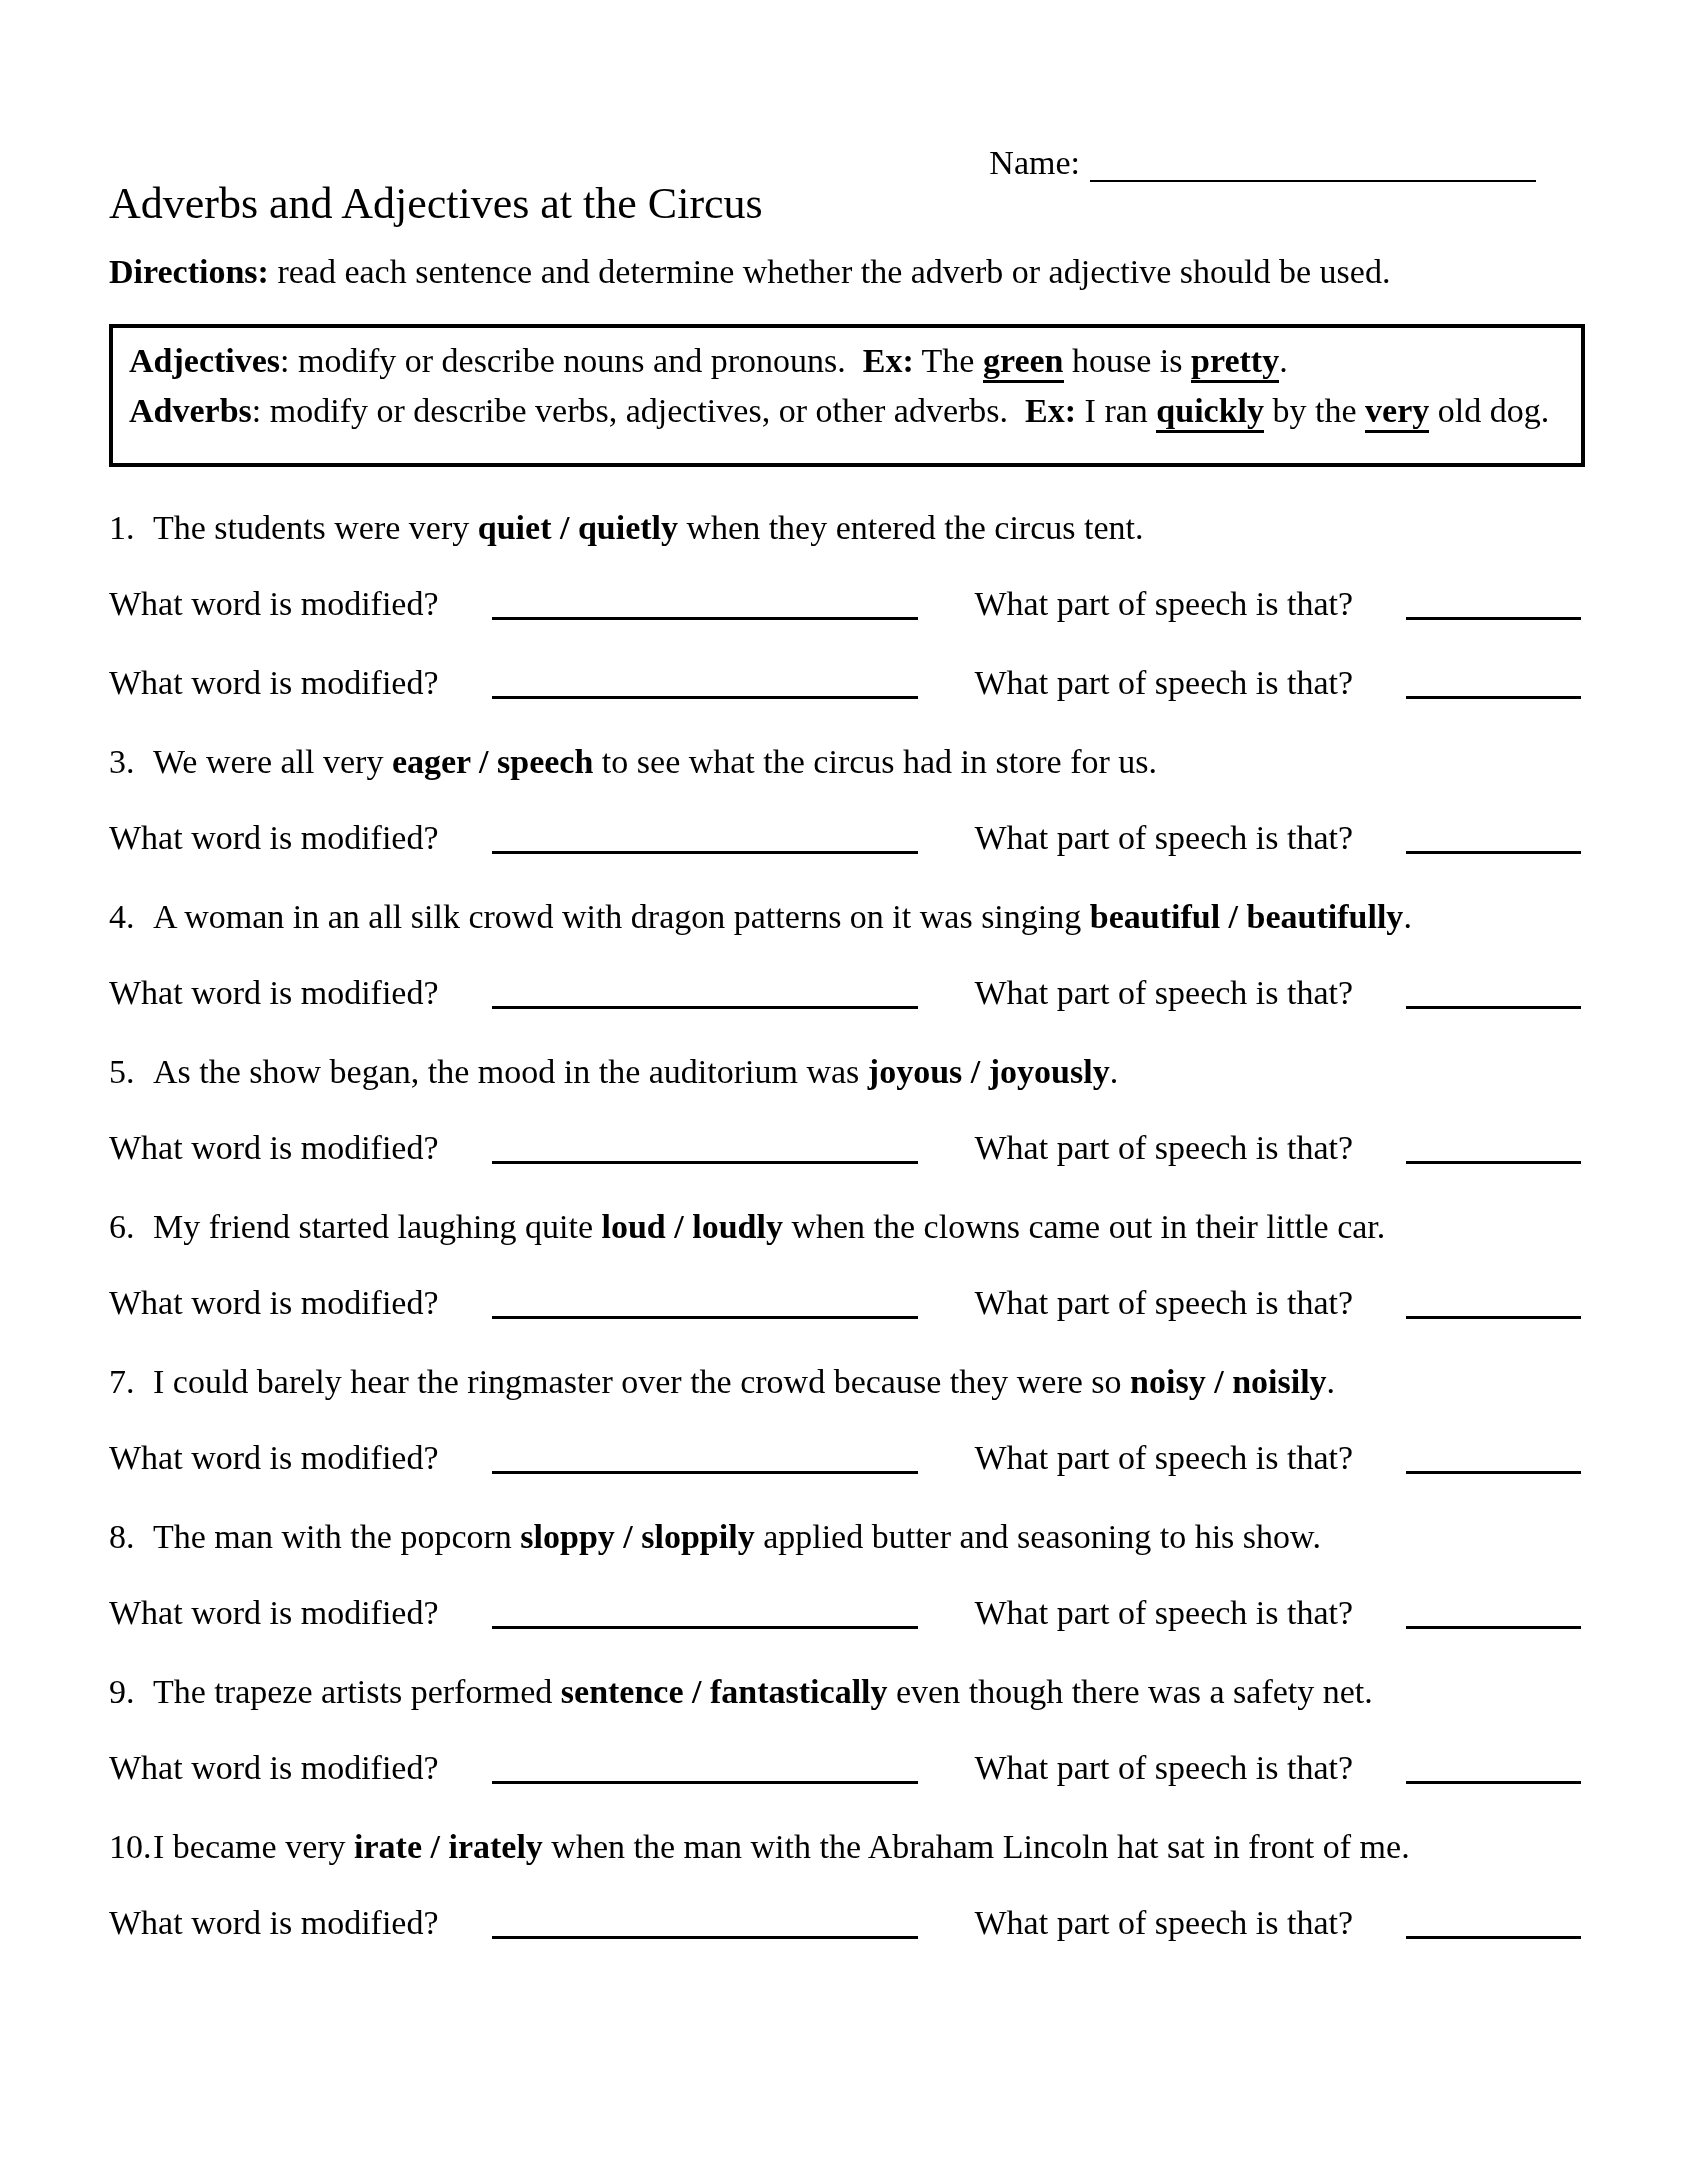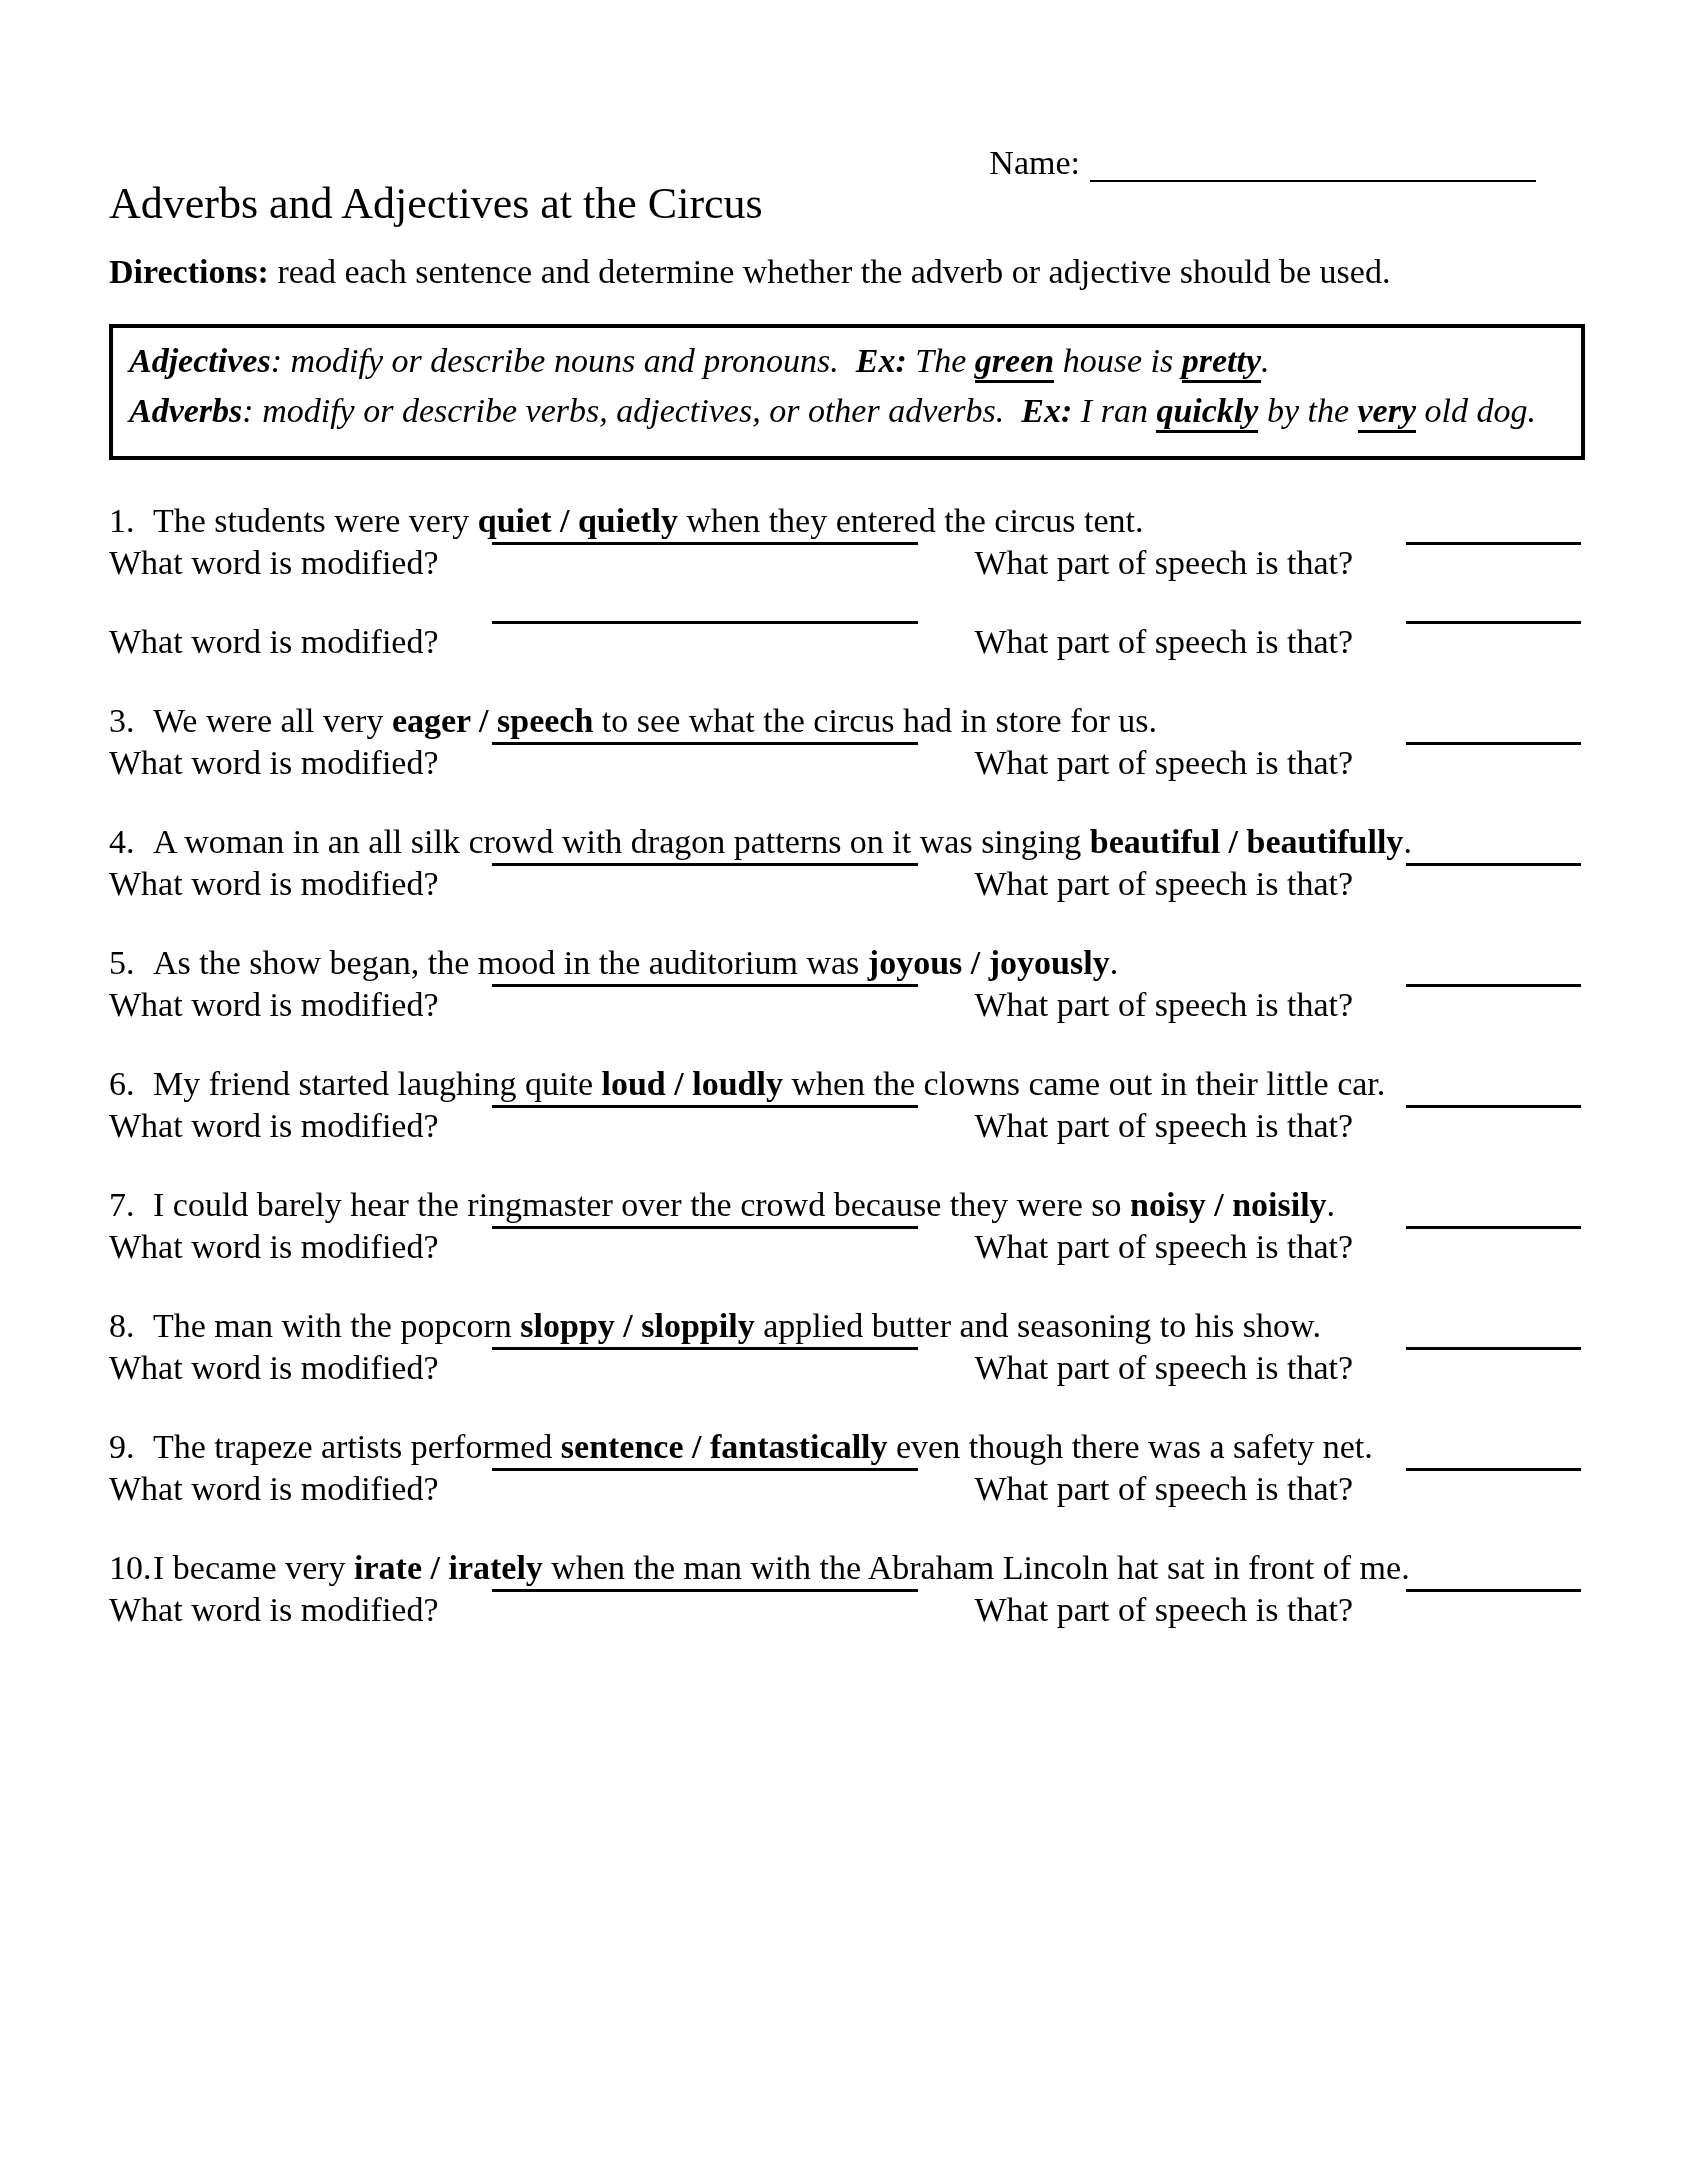--- a/index.html
+++ b/index.html
@@ -50,24 +50,23 @@
   }
   .directions {
     margin: 22px 0 0 0;
     line-height: 42px;
   }
   .b { font-weight: bold; }
   .u { border-bottom: 3px solid #000; padding-bottom: 1px; }
   .definitions-box {
     margin-top: 31px;
     border: 4px solid #000;
-    padding: 8px 16px 20px 16px;
+    padding: 8px 16px 27px 16px;
     width: 1436px;
     box-sizing: content-box;
-    font-style: italic;
   }
   .definition-line {
     margin: 0;
     line-height: 50px;
     white-space: nowrap;
   }
   .questions-list {
     margin-top: 40px;
   }
   .question-block {
@@ -77,21 +76,22 @@
     margin: 0;
     line-height: 42px;
     white-space: nowrap;
   }
   .qnum {
     display: inline-block;
     min-width: 44px;
   }
   .answer-line {
     display: flex;
-    align-items: flex-start;
+    align-items: flex-end;
+    margin-top: 34px;
     line-height: 42px;
     width: 1472px;
     gap: 37px;
   }
   .answer-line .prompt {
     white-space: nowrap;
   }
   .blank-modified {
     width: 426px;
     margin: 0 20px 5px 16px;

